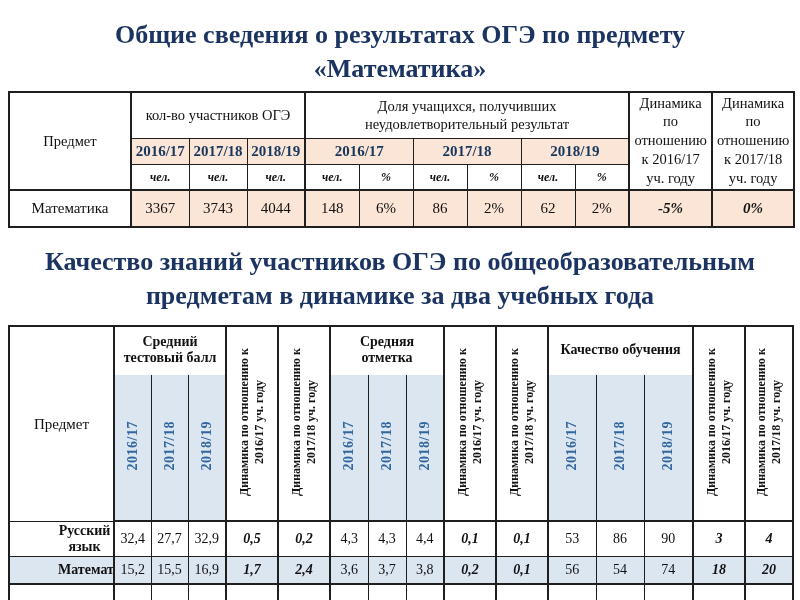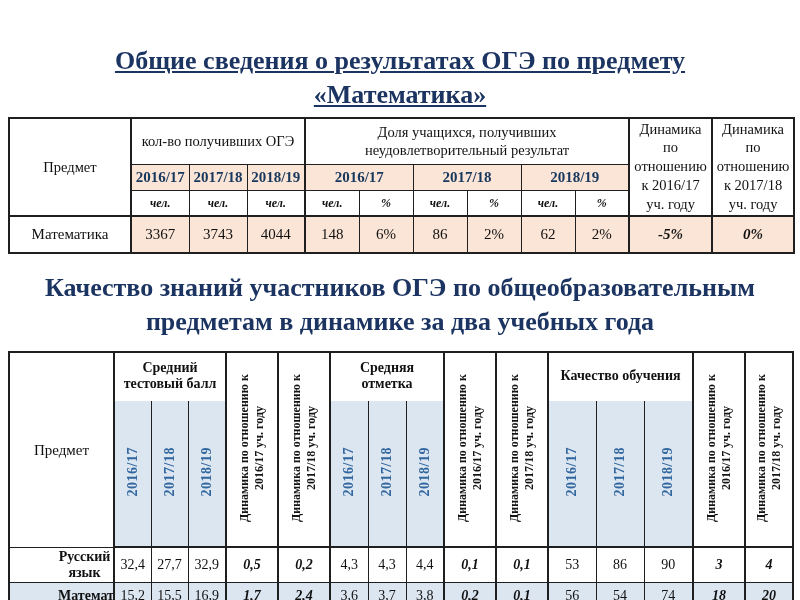--- a/index.html
+++ b/index.html
@@ -1,20 +1,20 @@
 <!DOCTYPE html>
 <html><head>
 <meta charset="utf-8">
 <style>
   html,body{margin:0;padding:0;background:#fff;}
   .slide{position:relative;width:800px;height:600px;overflow:hidden;background:#ffffff;
          font-family:"Liberation Serif",serif;color:#111;}
   .title{font-weight:bold;color:#1c3461;text-align:center;font-size:26px;line-height:1.32;
          max-width:710px;margin:0 auto;}
-  .title1{padding-top:44px;text-decoration:underline;}
+  .title1{padding-top:18px;}
   .title2{margin-top:17px;margin-bottom:12px;}
 
   table{border-collapse:collapse;table-layout:fixed;margin-left:8px;}
   td{border:1px solid #1f1f1f;text-align:center;vertical-align:middle;overflow:hidden;
      padding:1px 2px;font-size:15px;}
   .t1,.t2{border:2px solid #1f1f1f;}
 
   
   .t1{width:785px;margin-top:4px;}
   .t1 .peach{background:#fbe5d6;}
@@ -64,21 +64,21 @@
         <col style="width:54px">
         <col style="width:54px">
       <col style="width:54px">
         <col style="width:54px">
         <col style="width:83px">
         <col style="width:82px">
     </colgroup>
     <tbody>
         <tr style="height:45px">
       <td rowspan="3" class="grp">Предмет</td>
-      <td colspan="3" class="grp bl2">кол-во получивших ОГЭ</td>
+      <td colspan="3" class="grp bl2">кол-во участников ОГЭ</td>
       <td colspan="6" class="grp bl2">Доля учащихся, получивших неудовлетворительный результат</td>
       <td rowspan="3" class="dynh">Динамика по отношению к 2016/17 уч. году</td>
       <td rowspan="3" class="dynh">Динамика по отношению к 2017/18 уч. году</td>
     </tr>
     <tr style="height:25px">
       <td class="peach year bl2">2016/17</td>
       <td class="peach year">2017/18</td>
       <td class="peach year">2018/19</td>
       <td colspan="2" class="peach year bl2">2016/17</td>
       <td colspan="2" class="peach year">2017/18</td>

